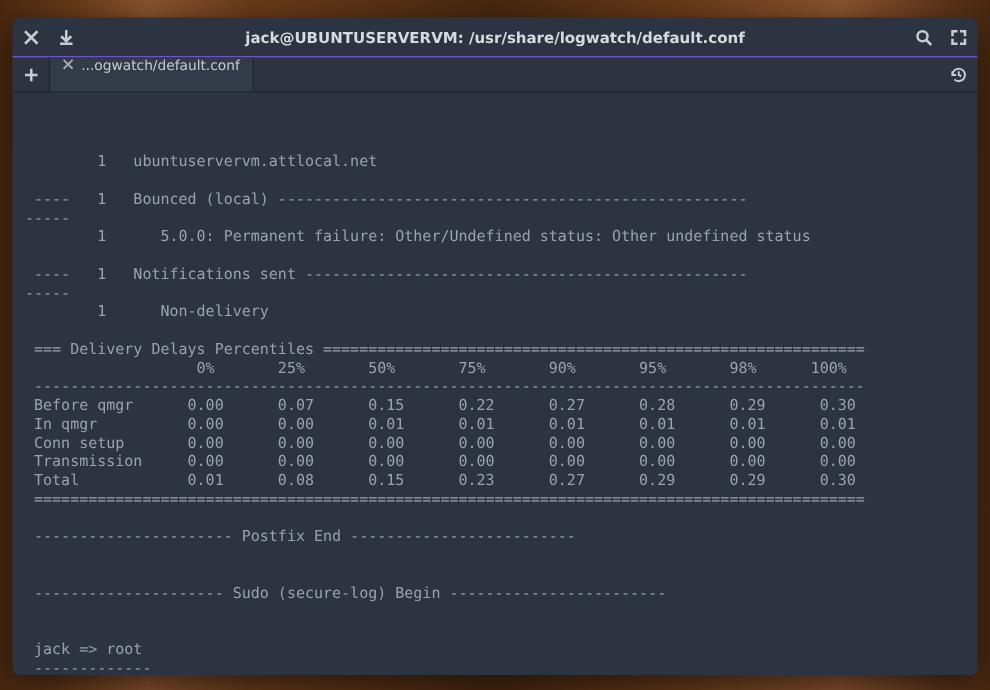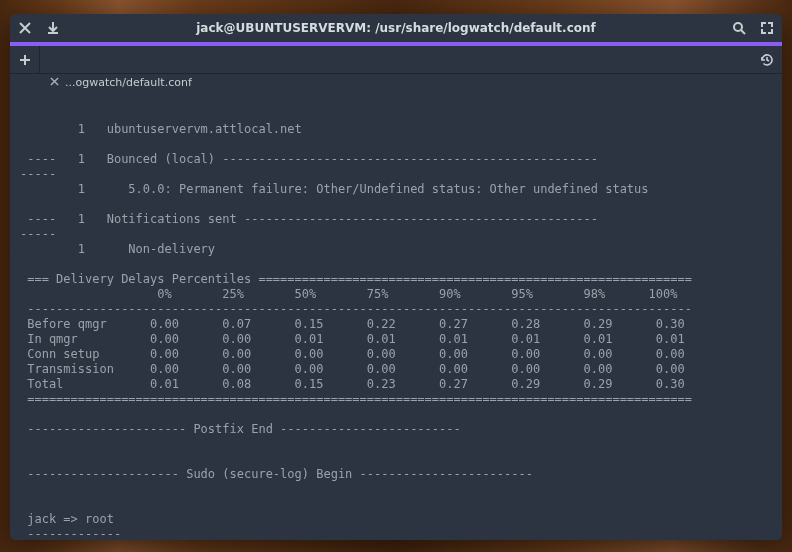--- a/index.html
+++ b/index.html
@@ -22,48 +22,47 @@
   }
   .titlebar {
     height: 32px;
     background: #2b3440;
     display: flex;
     align-items: center;
     padding: 0 8px;
     color: #c7ccd1;
     font-family: "DejaVu Sans", sans-serif;
     font-size: 12px;
-    border-bottom: 4px solid #8b5cf6;
+    border-bottom: 1px solid #8b5cf6;
   }
   .tb-left { display: flex; gap: 14px; align-items: center; }
   .tb-icon { width: 14px; height: 14px; display:flex; align-items:center; justify-content:center; cursor: pointer; }
   .tb-icon svg { width: 14px; height: 14px; stroke: #c7ccd1; fill: none; stroke-width: 2; }
   .tb-title { flex: 1; text-align: center; font-weight: bold; color: #d6dbe0; }
   .tb-right { display: flex; gap: 14px; align-items: center; }
   .tabbar {
     height: 28px;
     background: #2b3440;
     display: flex;
     align-items: stretch;
     border-bottom: 1px solid #1e252e;
   }
   .newtab {
     width: 30px; display:flex; align-items:center; justify-content:center;
     color:#c7ccd1; cursor:pointer; border-right: 1px solid #1e252e;
   }
   .tab {
-    display: flex; align-items: center; gap: 6px;
+    display: flex; align-items: flex-start; gap: 6px;
     padding: 0 10px;
     background: #323c49;
     border-right: 1px solid #1e252e;
     color: #c7ccd1;
     font-family: "DejaVu Sans", sans-serif;
     font-size: 11px;
     cursor: pointer;
-    margin-top: 36px;
   }
   .tab-close { cursor: pointer; opacity: 0.8; }
   .tab-spacer { flex: 1; }
   .history-btn { width: 30px; display:flex; align-items:center; justify-content:center; color:#c7ccd1; cursor:pointer; }
   .terminal {
     flex: 1;
     background: #2b3440;
     color: #9aa3ab;
     padding: 4px 10px 0 10px;
     font-family: "DejaVu Sans Mono", "Liberation Mono", monospace;

